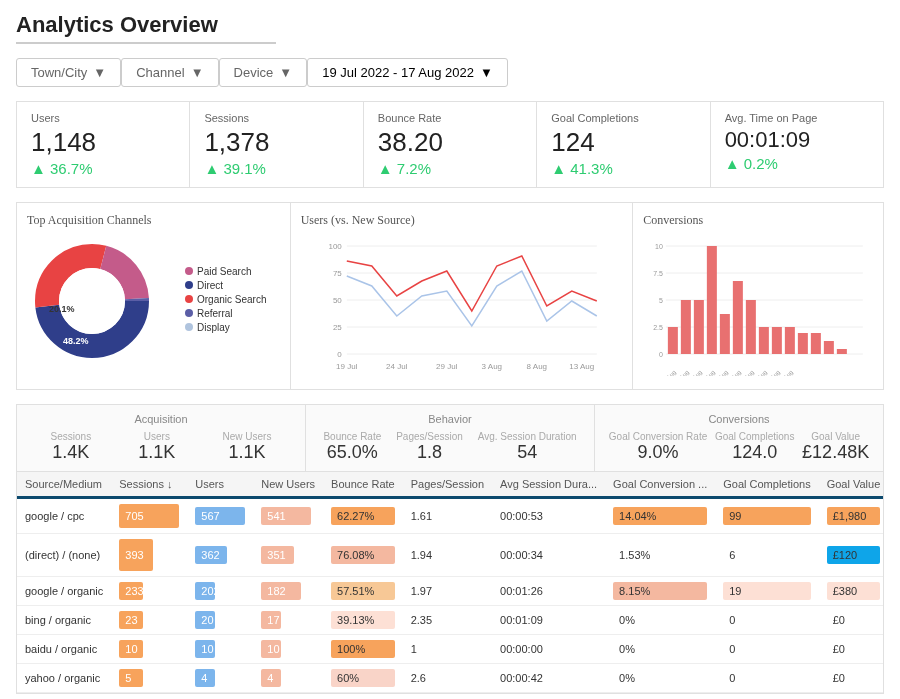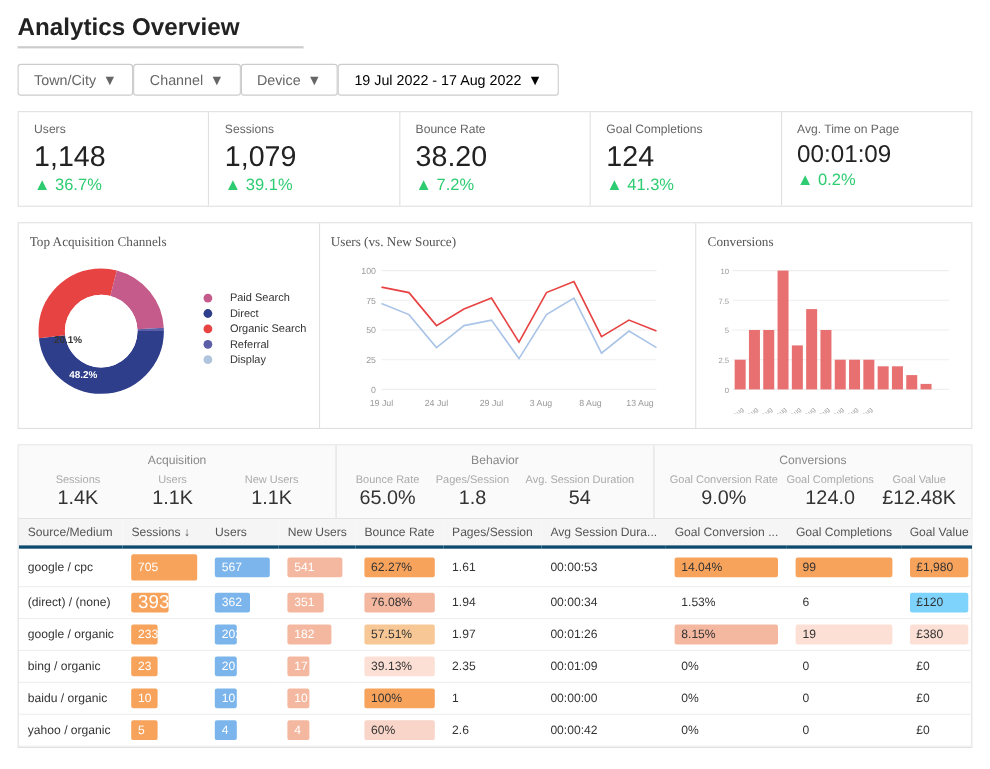--- a/index.html
+++ b/index.html
@@ -28,21 +28,21 @@
     
     
     .charts-row { display: flex; gap: 0; margin-bottom: 14px; border: 1px solid #e0e0e0; }
     .chart-panel { flex: 1; padding: 10px; border-right: 1px solid #e0e0e0; }
     .chart-panel:last-child { border-right: none; }
     .chart-title { font-size: 12px; color: #555; margin-bottom: 8px; font-family: Liberation Serif, serif; }
     
     
     .donut-container { display: flex; align-items: center; gap: 10px; }
     .legend { font-size: 10px; }
-    .legend-item { display: flex; align-items: center; gap: 16px; margin-bottom: 3px; padding-left: 18px; }
+    .legend-item { display: flex; align-items: center; gap: 4px; margin-bottom: 3px; padding-left: 18px; }
     .legend-dot { width: 8px; height: 8px; border-radius: 50%; display: inline-block; }
     
     
     .table-section { border: 1px solid #e0e0e0; }
     
     
     table { width: 100%; border-collapse: collapse; font-size: 11px; }
     thead tr { background: #f5f5f5; }
     th { padding: 6px 8px; text-align: left; color: #555; font-weight: normal; border-bottom: 3px solid #0c4a6e; white-space: nowrap; }
     td { padding: 5px 8px; border-bottom: 1px solid #eee; }
@@ -77,21 +77,21 @@
   </div>
 
   <div class="kpi-row">
     <div class="kpi-card">
       <div class="kpi-label">Users</div>
       <div class="kpi-value">1,148</div>
       <div class="kpi-change up"><span class="arrow-up"></span><span>36.7%</span></div>
     </div>
     <div class="kpi-card">
       <div class="kpi-label">Sessions</div>
-      <div class="kpi-value">1,079</div>
+      <div class="kpi-value">1,378</div>
       <div class="kpi-change up"><span class="arrow-up"></span><span>39.1%</span></div>
     </div>
     <div class="kpi-card">
       <div class="kpi-label">Bounce Rate</div>
       <div class="kpi-value">38.20</div>
       <div class="kpi-change up"><span class="arrow-up"></span><span>7.2%</span></div>
     </div>
     <div class="kpi-card">
       <div class="kpi-label">Goal Completions</div>
       <div class="kpi-value">124</div>
@@ -322,41 +322,41 @@
     <td>
       <div style="background:#f7a35c; border-radius:2px; height:18px; display:flex; align-items:center; padding:0 6px; font-size:11px; min-width:20px;">99</div>
     </td>
     <td>
       <div style="background:#f7a35c; border-radius:2px; height:18px; display:flex; align-items:center; padding:0 6px; font-size:11px; min-width:40px;">£1,980</div>
     </td>
   </tr>
             <tr>
     <td style="white-space:nowrap;">(direct) / (none)</td>
     <td>
-      <div style="background:#f7a35c; border-radius:2px; height:18px; display:flex; align-items:center; padding:0 6px; color:#fff; font-size:17px; width:33.6px; min-width:24px;">393</div>
+      <div style="background:#f7a35c; border-radius:2px; height:32px; display:flex; align-items:center; padding:0 6px; color:#fff; font-size:11px; width:33.6px; min-width:24px;">393</div>
     </td>
     <td>
       <div style="background:#7cb5ec; border-radius:2px; height:18px; display:flex; align-items:center; padding:0 6px; color:#fff; font-size:11px; width:32px; min-width:20px;">362</div>
     </td>
     <td>
       <div style="background:#f4b8a0; border-radius:2px; height:18px; display:flex; align-items:center; padding:0 6px; color:#fff; font-size:11px; width:32.5px; min-width:20px;">351</div>
     </td>
     <td>
       <div style="background:#f4b8a0; border-radius:2px; height:18px; display:flex; align-items:center; padding:0 6px; font-size:11px; min-width:50px;">76.08%</div>
     </td>
     <td>1.94</td>
     <td>00:00:34</td>
     <td>
       <div style="background:#fff; border-radius:2px; height:18px; display:flex; align-items:center; padding:0 6px; font-size:11px; min-width:40px;">1.53%</div>
     </td>
     <td>
       <div style="background:#fff; border-radius:2px; height:18px; display:flex; align-items:center; padding:0 6px; font-size:11px; min-width:20px;">6</div>
     </td>
     <td>
-      <div style="background:#7dd3fc; border-radius:2px; height:18px; display:flex; align-items:center; padding:0 6px; font-size:11px; min-width:40px;">£120</div>
+      <div style="background:#0ea5e9; border-radius:2px; height:18px; display:flex; align-items:center; padding:0 6px; font-size:11px; min-width:40px;">£120</div>
     </td>
   </tr>
             <tr>
     <td style="white-space:nowrap;">google / organic</td>
     <td>
       <div style="background:#f7a35c; border-radius:2px; height:18px; display:flex; align-items:center; padding:0 6px; color:#fff; font-size:11px; width:20px; min-width:24px;">233</div>
     </td>
     <td>
       <div style="background:#7cb5ec; border-radius:2px; height:18px; display:flex; align-items:center; padding:0 6px; color:#fff; font-size:11px; width:20px; min-width:20px;">202</div>
     </td>

